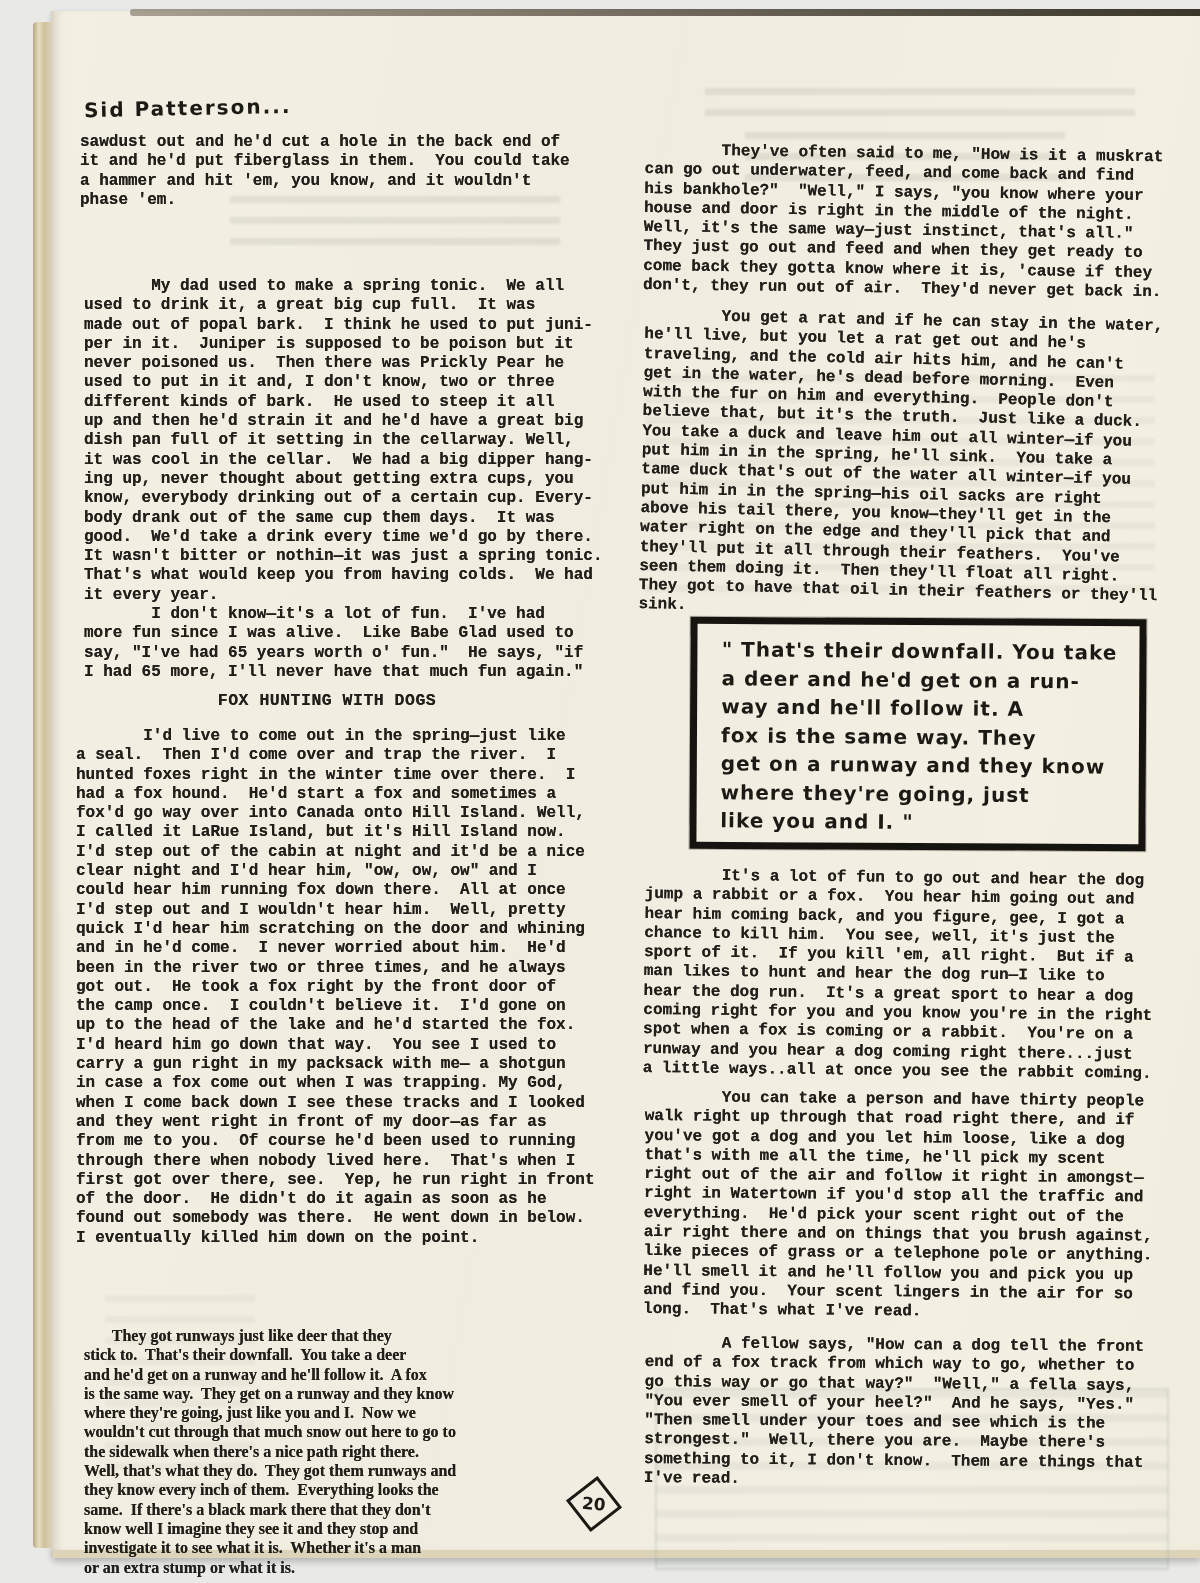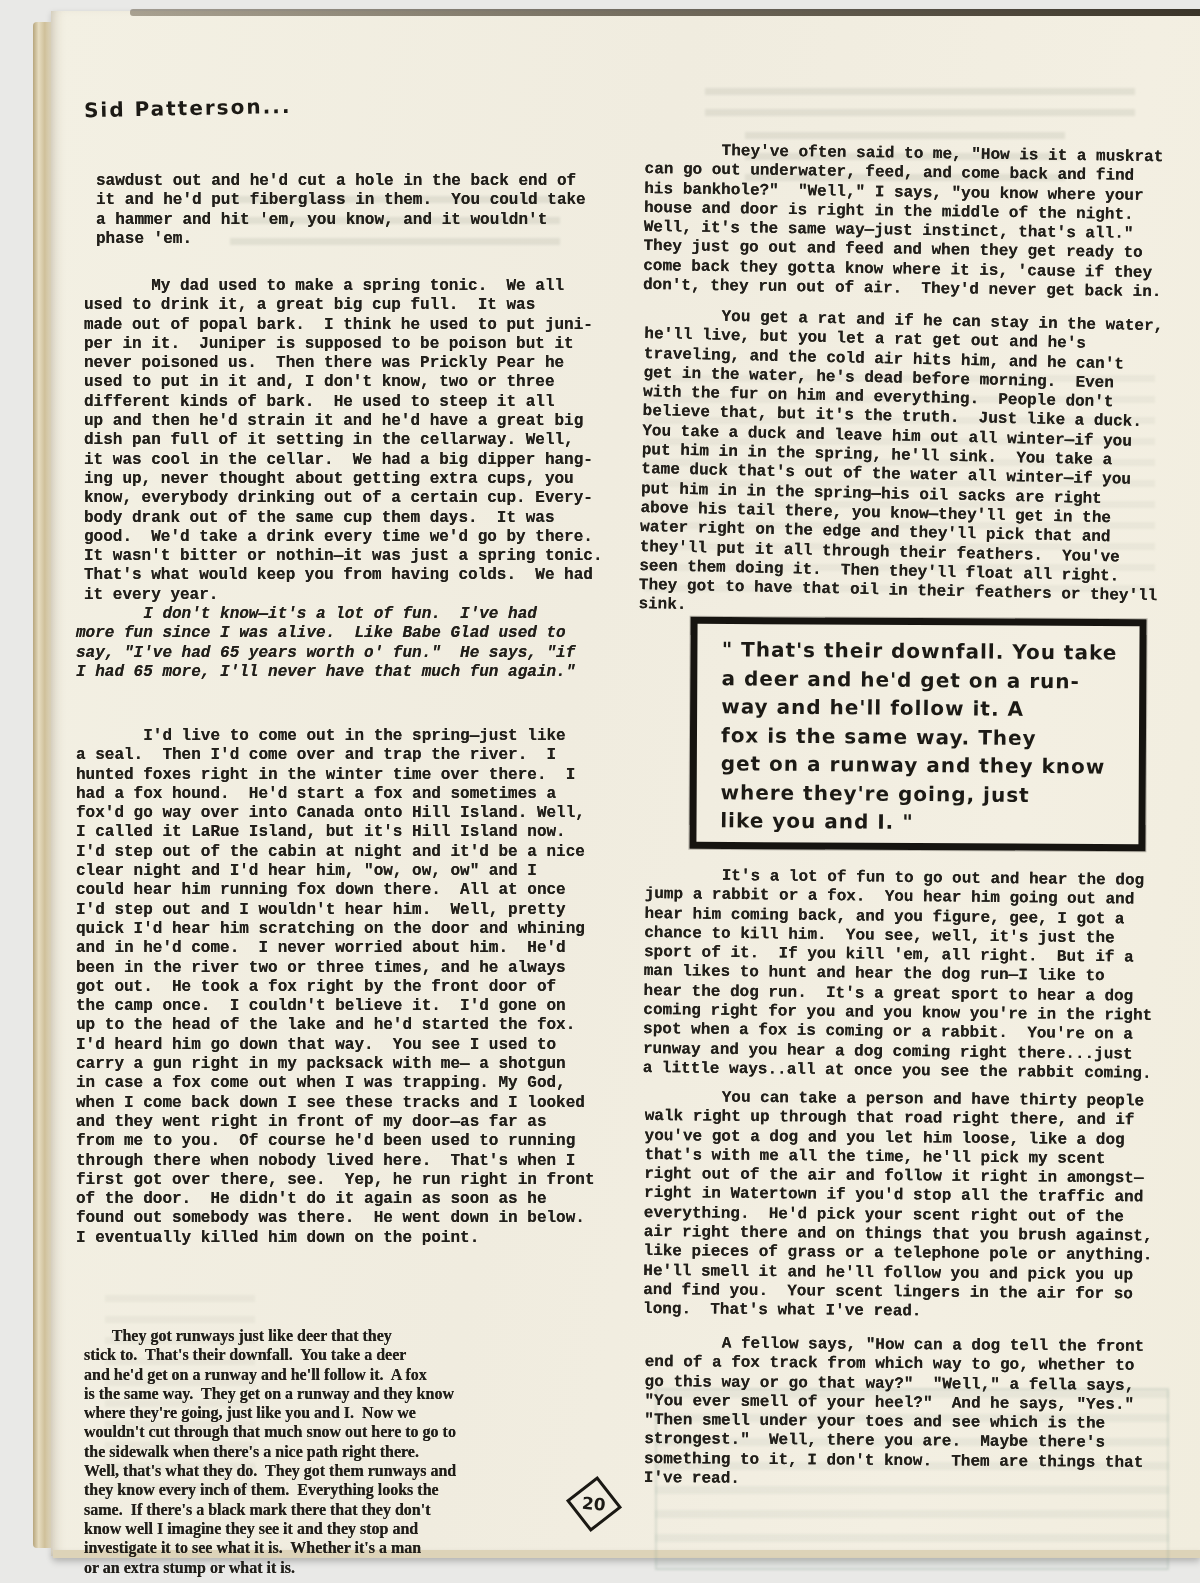--- a/index.html
+++ b/index.html
@@ -55,45 +55,46 @@
 
   <div class="ghost" style="left:230px;top:196px;width:330px;height:55px;"></div>
   <div class="ghost" style="left:705px;top:88px;width:430px;height:40px;"></div>
   <div class="ghost" style="left:745px;top:132px;width:320px;height:60px;"></div>
   <div class="ghost" style="left:645px;top:375px;width:510px;height:225px;opacity:.55;"></div>
   <div class="ghost" style="left:105px;top:1295px;width:150px;height:200px;opacity:.5;"></div>
   <div class="ghost-box" style="left:655px;top:1388px;width:510px;height:178px;"></div>
 
   <div class="byline hand">Sid Patterson...</div>
 
-  <div class="typed" style="left:96px;top:133px;margin-top:39px;">sawdust out and he'd cut a hole in the back end of
+  <div class="typed" style="left:80px;top:133px;">sawdust out and he'd cut a hole in the back end of
 it and he'd put fiberglass in them.  You could take
 a hammer and hit 'em, you know, and it wouldn't
 phase 'em.</div>
   <div class="typed" style="left:84px;top:277px;">       My dad used to make a spring tonic.  We all
 used to drink it, a great big cup full.  It was
 made out of popal bark.  I think he used to put juni-
 per in it.  Juniper is supposed to be poison but it
 never poisoned us.  Then there was Prickly Pear he
 used to put in it and, I don't know, two or three
 different kinds of bark.  He used to steep it all
 up and then he'd strain it and he'd have a great big
 dish pan full of it setting in the cellarway. Well,
 it was cool in the cellar.  We had a big dipper hang-
 ing up, never thought about getting extra cups, you
 know, everybody drinking out of a certain cup. Every-
 body drank out of the same cup them days.  It was
 good.  We'd take a drink every time we'd go by there.
 It wasn't bitter or nothin—it was just a spring tonic.
 That's what would keep you from having colds.  We had
 it every year.</div>
-  <div class="typed" style="left:76px;top:605px;font-style:italic;">       I don't know—it's a lot of fun.  I've had
+  <div class="typed" style="left:84px;top:605px;">       I don't know—it's a lot of fun.  I've had
 more fun since I was alive.  Like Babe Glad used to
 say, "I've had 65 years worth o' fun."  He says, "if
 I had 65 more, I'll never have that much fun again."</div>
+  <div class="heading" style="left:64px;top:691px;">FOX HUNTING WITH DOGS</div>
   <div class="typed" style="left:76px;top:727px;">       I'd live to come out in the spring—just like
 a seal.  Then I'd come over and trap the river.  I
 hunted foxes right in the winter time over there.  I
 had a fox hound.  He'd start a fox and sometimes a
 fox'd go way over into Canada onto Hill Island. Well,
 I called it LaRue Island, but it's Hill Island now.
 I'd step out of the cabin at night and it'd be a nice
 clear night and I'd hear him, "ow, ow, ow" and I
 could hear him running fox down there.  All at once
 I'd step out and I wouldn't hear him.  Well, pretty

